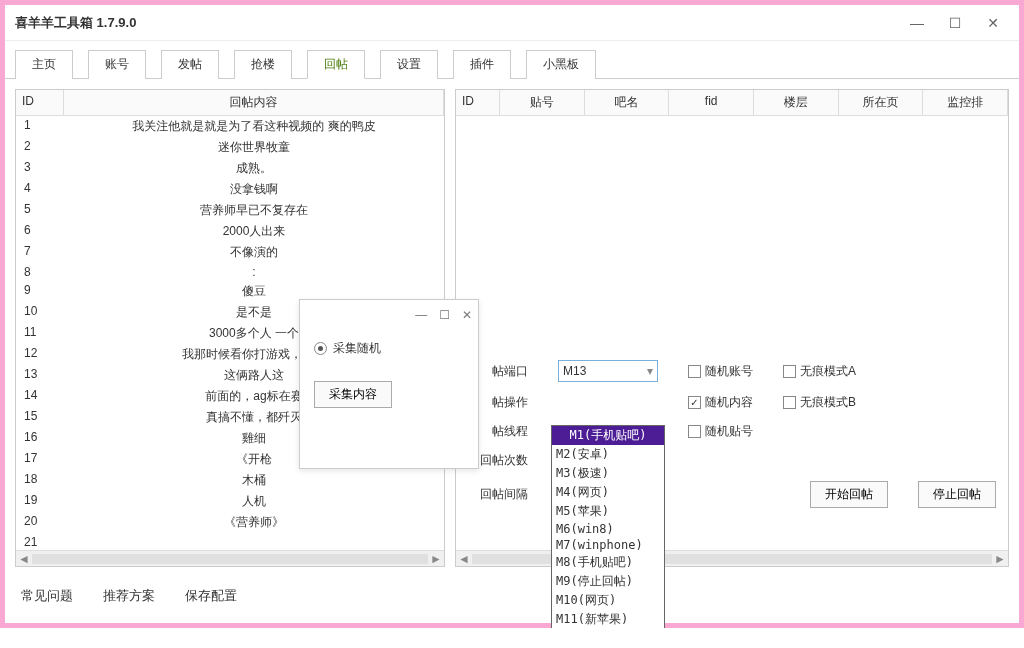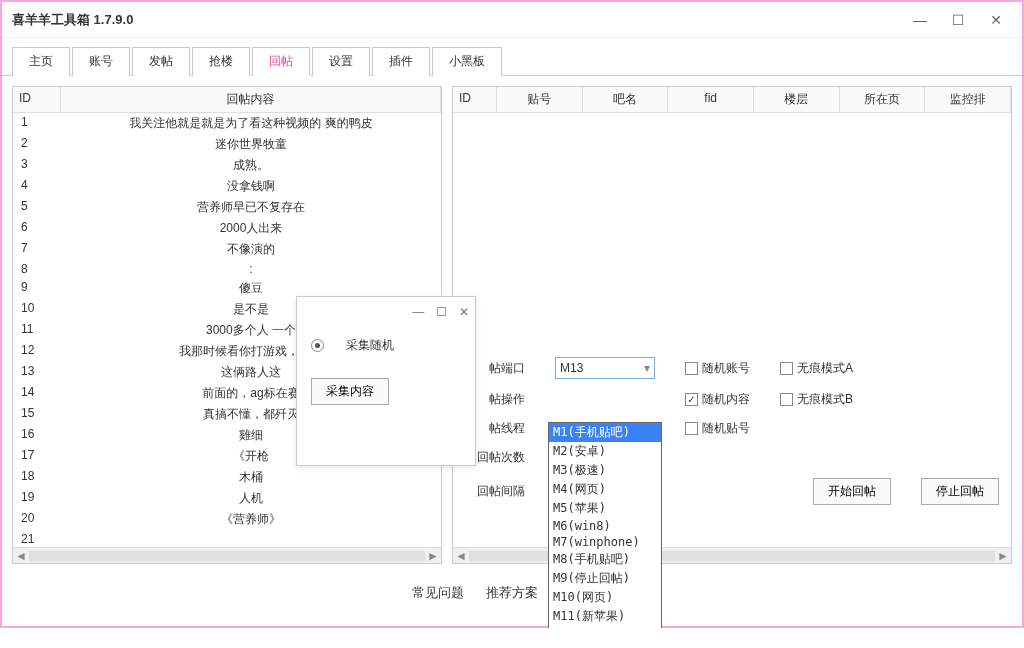--- a/index.html
+++ b/index.html
@@ -1,24 +1,24 @@
 <!DOCTYPE html>
 <html><head>
 <meta charset="utf-8">
 <style>
 * { box-sizing: border-box; margin: 0; padding: 0; }
 body { font-family: "Microsoft YaHei", sans-serif; font-size: 12px; background: #fff; color: #333; }
-.window { width: 1024px; height: 628px; border: 2px solid #f9a8d4; background: #fff; position: relative; }
+.window { width: 1024px; height: 628px; border: 5px solid #f9a8d4; background: #fff; position: relative; }
 .titlebar { height: 36px; display: flex; align-items: center; padding: 0 10px; border-bottom: 1px solid #eee; }
 .titlebar-title { font-size: 13px; font-weight: bold; flex: 1; }
 .titlebar-controls { display: flex; gap: 18px; padding-right: 6px; }
 .titlebar-controls span { width: 20px; text-align: center; font-size: 14px; color: #666; cursor: pointer; }
 .tabs { display: flex; padding: 8px 10px 0 10px; border-bottom: 1px solid #ccc; }
-.tab { padding: 5px 16px; border: 1px solid #ccc; border-bottom: none; margin-right: 2px; background: #fff; cursor: pointer; font-size: 12px; position: relative; top: 1px; text-align: center; }
-.tab.active { background: #fff; color: #ec4899; border-bottom: 1px solid #fff; }
+.tab { padding: 5px 16px; border: 1px solid #ccc; border-bottom: none; margin-right: 15px; background: #fff; cursor: pointer; font-size: 12px; position: relative; top: 1px; text-align: center; }
+.tab.active { background: #fff; color: #4d7c0f; border-bottom: 1px solid #fff; }
 .content { display: flex; padding: 10px; gap: 10px; height: 498px; }
 .left-panel { width: 430px; border: 1px solid #ccc; display: flex; flex-direction: column; }
 .right-panel { flex: 1; border: 1px solid #ccc; display: flex; flex-direction: column; position: relative; }
 .thead { display: flex; background: #fafafa; border-bottom: 1px solid #ddd; }
 .th { padding: 4px 6px; border-right: 1px solid #ddd; text-align: center; font-size: 12px; }
 .left-panel .th.id { width: 48px; text-align: left; }
 .left-panel .th.content-col { flex: 1; }
 .tbody { flex: 1; overflow: hidden; position: relative; }
 .row { display: flex; padding: 2px 0; font-size: 12px; }
 .row .c-id { width: 48px; padding-left: 8px; }
@@ -35,28 +35,28 @@
 .controls-area { position: absolute; left: 0; right: 0; top: 260px; padding: 10px 12px; }
 .ctrl-row { display: flex; align-items: center; margin-bottom: 12px; gap: 30px; }
 .ctrl-label { width: 60px; text-align: right; }
 .select-box { width: 100px; height: 22px; border: 1px solid #7aaedb; display: flex; align-items: center; padding: 0 4px; background: #fff; font-size: 12px; justify-content: space-between; }
 .select-box .chev { color: #888; }
 .chk { display: flex; align-items: center; gap: 4px; }
 .chk-box { width: 13px; height: 13px; border: 1px solid #888; display: inline-flex; align-items:center; justify-content:center; font-size:10px; color:#333; }
 .btn { padding: 4px 14px; border: 1px solid #aaa; background: #fafafa; cursor: pointer; font-size: 12px; }
 .dropdown-list { position: absolute; left: 546px; top: 420px; width: 114px; background: #fff; border: 1px solid #666; z-index: 30; font-family: monospace, sans-serif; font-size: 12px; }
 .dropdown-list .opt { padding: 1px 4px; white-space: nowrap; cursor: pointer; }
-.dropdown-list .opt.selected { background: #3b82f6; color: #fff; }
+.dropdown-list .opt.selected { background: #4c1d95; color: #fff; text-align: center; }
 .popup { position: absolute; left: 294px; top: 294px; width: 180px; height: 170px; background: #fff; border: 1px solid #ccc; box-shadow: 0 2px 6px rgba(0,0,0,0.1); z-index: 20; }
 .popup-titlebar { height: 30px; display: flex; justify-content: flex-end; align-items: center; padding: 0 6px; gap: 12px; color: #777; }
 .popup-body { padding: 10px 14px; }
-.radio { display: flex; align-items: center; gap: 22px; margin-bottom: 24px; }
+.radio { display: flex; align-items: center; gap: 6px; margin-bottom: 24px; }
 .radio-dot { width: 13px; height: 13px; border: 1px solid #888; border-radius: 50%; display:inline-flex; align-items:center; justify-content:center; }
 .radio-dot .inner { width:5px; height:5px; border-radius:50%; background:#555; }
-.footer { padding: 10px 16px; display: flex; gap: 22px; font-size: 13px; color: #333; justify-content: center; }
+.footer { padding: 10px 16px; display: flex; gap: 30px; font-size: 13px; color: #333; }
 .footer span { cursor: pointer; }
 </style>
 </head>
 <body>
 
 <div class="window">
 
   <div class="titlebar">
     <div class="titlebar-title">喜羊羊工具箱 1.7.9.0</div>
     <div class="titlebar-controls">

